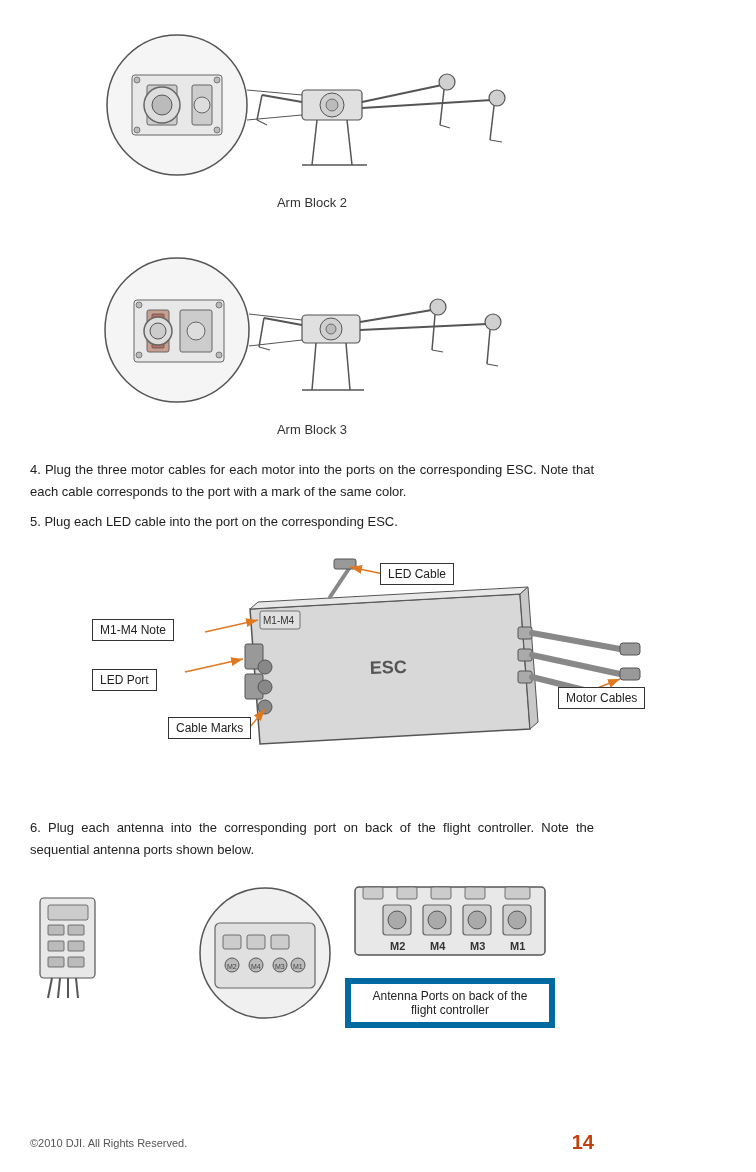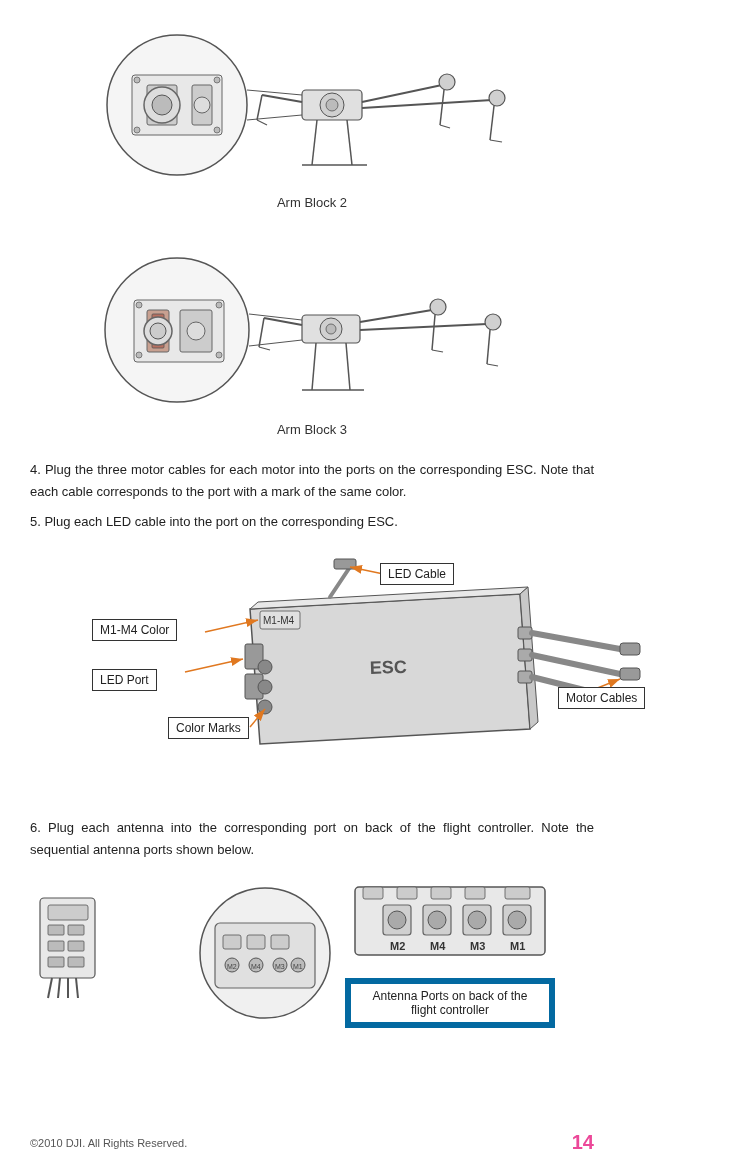--- a/index.html
+++ b/index.html
@@ -82,21 +82,21 @@
     }
 
     .footer-copyright {
       font-size: 11px;
       color: #555;
     }
 
     .footer-page-num {
       font-size: 20px;
       font-weight: bold;
-      color: #ec4899;
+      color: #c2410c;
     }
 
     
     svg text {
       font-family: Arial, sans-serif;
     }
 
     
     .label-box {
       position: absolute;
@@ -269,27 +269,27 @@
 
       <defs>
         <marker id="arrowhead" markerWidth="8" markerHeight="6" refX="8" refY="3" orient="auto">
           <polygon points="0 0, 8 3, 0 6" fill="#E07820"></polygon>
         </marker>
       </defs>
     </svg>
 
     <div class="label-box" style="top:14px; left:350px; font-size:12px;">LED Cable</div>
 
-    <div class="label-box" style="top:70px; left:62px; font-size:12px;">M1-M4 Color</div>
+    <div class="label-box" style="top:70px; left:62px; font-size:12px;">M1-M4 Note</div>
 
     <div class="label-box" style="top:108px; left:62px; font-size:12px;margin-top:12px;">LED Port</div>
 
     <div class="label-box" style="top:138px; left:528px; font-size:12px;">Motor Cables</div>
 
-    <div class="label-box" style="top:168px; left:138px; font-size:12px;">Color Marks</div>
+    <div class="label-box" style="top:168px; left:138px; font-size:12px;">Cable Marks</div>
   </div>
 
   <p class="step-text">6. Plug each antenna into the corresponding port on back of the flight controller. Note the sequential antenna ports shown below.</p>
 
   <div class="antenna-diagrams">
 
     <div class="antenna-left">
 
       <svg width="145" height="140" viewBox="0 0 145 140">
 

